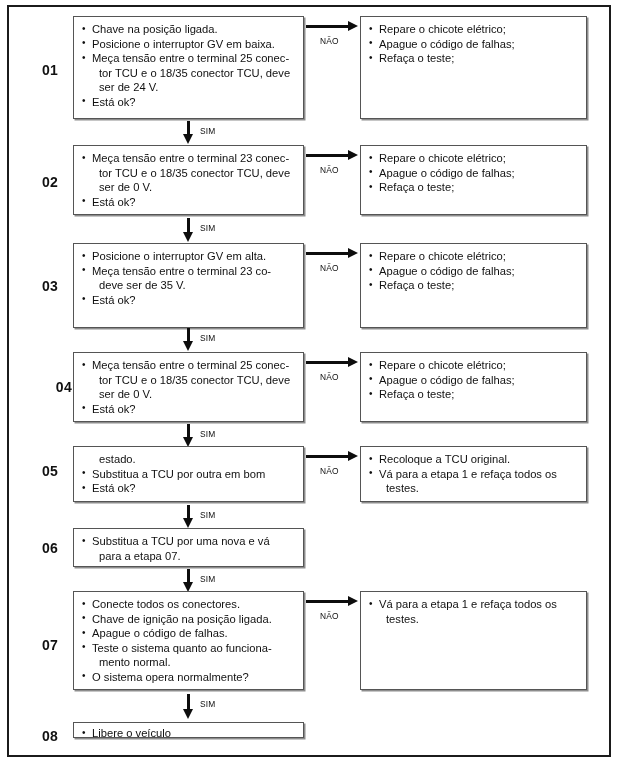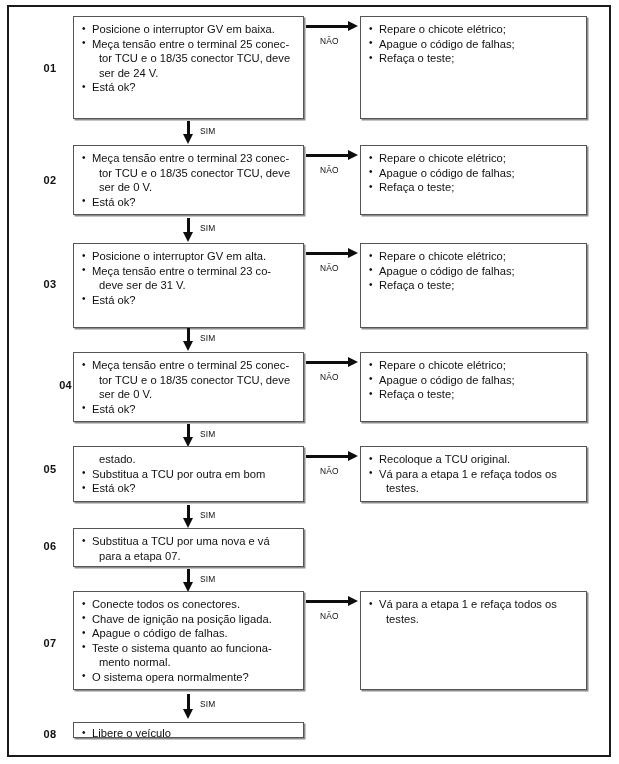--- a/index.html
+++ b/index.html
@@ -23,21 +23,21 @@
     left: 7px;
     top: 5px;
     width: 604px;
     height: 752px;
     border: 2px solid #1b1b1b;
     box-sizing: border-box;
     background: #ffffff;
   }
   .step-num {
     position: absolute;
-    font-size: 11px;
+    font-size: 14px;
     font-weight: bold;
     color: #111111;
     letter-spacing: 0.3px;
     line-height: 1;
     text-align: center;
     width: 28px;
   }
   .box {
     position: absolute;
     box-sizing: border-box;
@@ -122,20 +122,21 @@
 </head>
 <body>
 
 <div id="page">
   <div id="frame"></div>
 
   <div class="step-num" style="left:36px; top:63px;">01</div>
 
   <div class="box" style="left:73px; top:16px; width:231px; height:103px;">
     <div class="box-inner">
+      <span class="bullet-line bulleted">Chave na posição ligada.</span>
       <span class="bullet-line bulleted">Posicione o interruptor GV em baixa.</span>
       <span class="bullet-line bulleted">Meça tensão entre o terminal 25 conec-</span>
       <span class="bullet-line cont">tor TCU e o 18/35 conector TCU, deve</span>
       <span class="bullet-line cont">ser de 24 V.</span>
       <span class="bullet-line bulleted">Está ok?</span>
     </div>
   </div>
 
   <div class="arrow-h" style="left:306px; top:21px; width:52px;">
     <div class="shaft" style="width:42px;"></div>
@@ -187,21 +188,21 @@
     <div class="head" style="top:14px;"></div>
   </div>
   <div class="edge-label" style="left:200px; top:224px;">SIM</div>
 
   <div class="step-num" style="left:36px; top:279px;">03</div>
 
   <div class="box" style="left:73px; top:243px; width:231px; height:85px;">
     <div class="box-inner">
       <span class="bullet-line bulleted">Posicione o interruptor GV em alta.</span>
       <span class="bullet-line bulleted">Meça tensão entre o terminal 23 co-</span>
-      <span class="bullet-line cont">deve ser de 31 V.</span>
+      <span class="bullet-line cont">deve ser de 35 V.</span>
       <span class="bullet-line bulleted">Está ok?</span>
     </div>
   </div>
 
   <div class="arrow-h" style="left:306px; top:248px; width:52px;">
     <div class="shaft" style="width:42px;"></div>
     <div class="head" style="left:42px;"></div>
   </div>
   <div class="edge-label" style="left:320px; top:264px;">NÃO</div>
 

